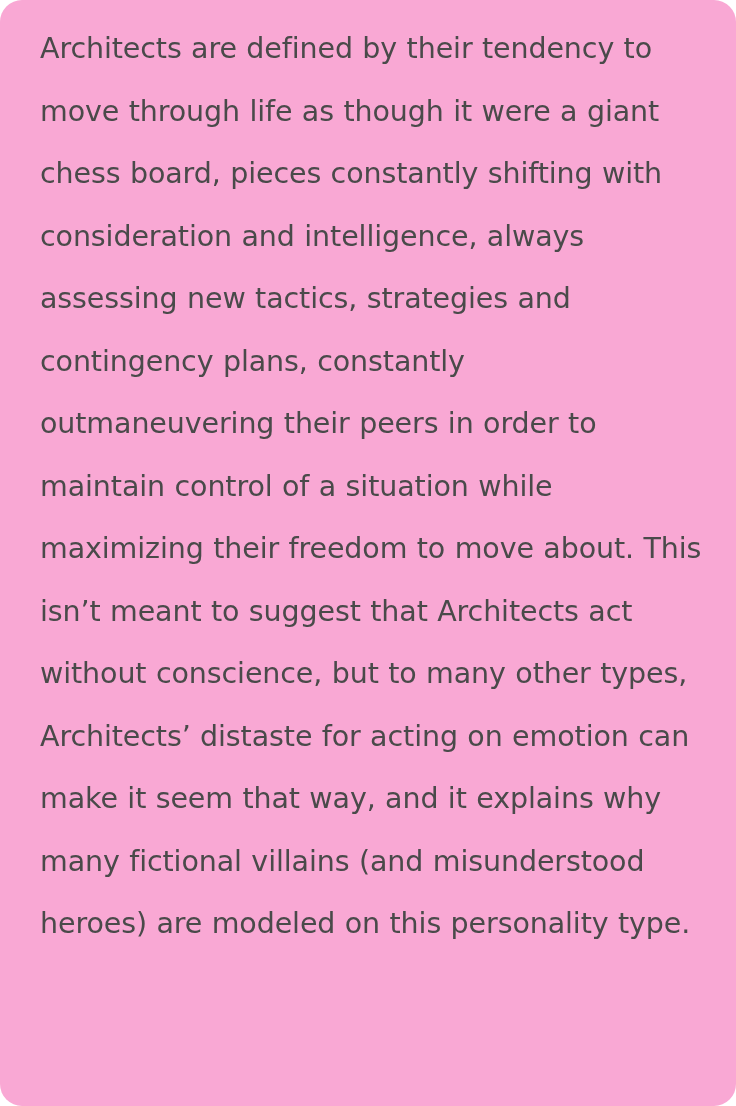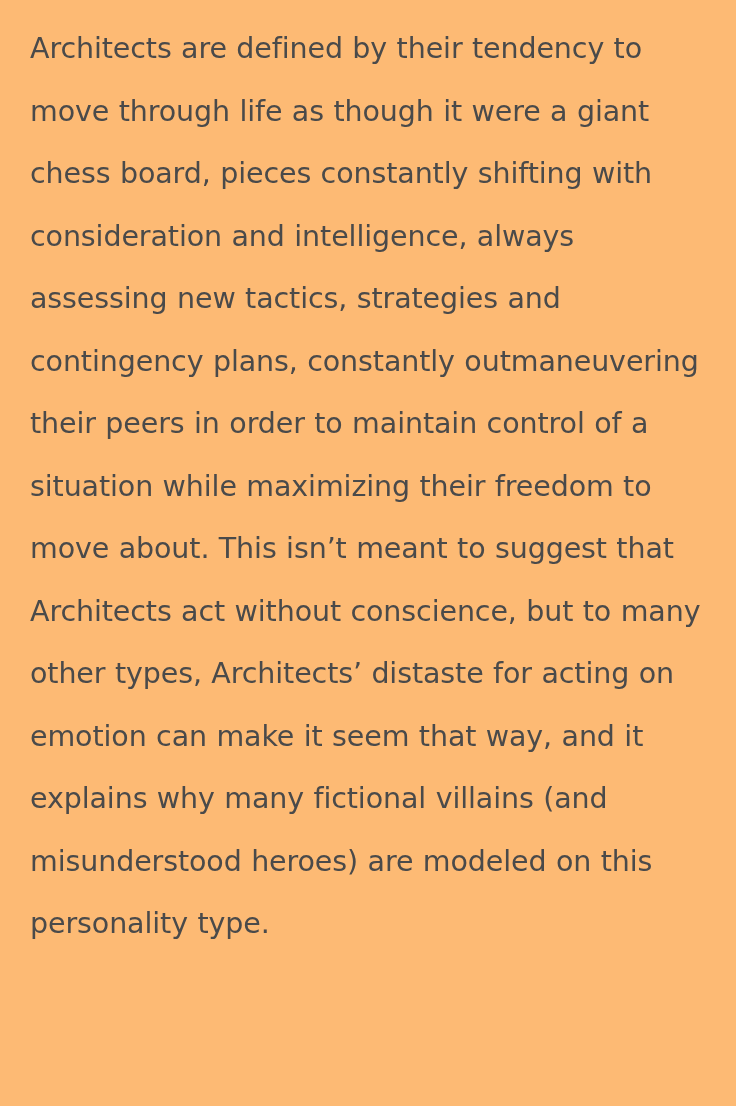--- a/index.html
+++ b/index.html
@@ -10,23 +10,24 @@
   body {
     width: 736px;
     height: 1106px;
     font-family: "DejaVu Sans", sans-serif;
     -webkit-font-smoothing: antialiased;
   }
   .page {
     box-sizing: border-box;
     width: 736px;
     height: 1106px;
-    padding: 18px 30px 0 30px;
-    background: #fdba74;
+    padding: 18px 30px 0 40px;
+    background: #f9a8d4;
     overflow: hidden;
+    border-radius: 22px;
   }
   .body-paragraph {
     margin: 0;
     color: #4a4a4a;
     font-family: "DejaVu Sans", sans-serif;
     font-size: 28.5px;
     line-height: 62.5px;
     font-weight: 400;
     letter-spacing: -0.1px;
     text-align: left;

